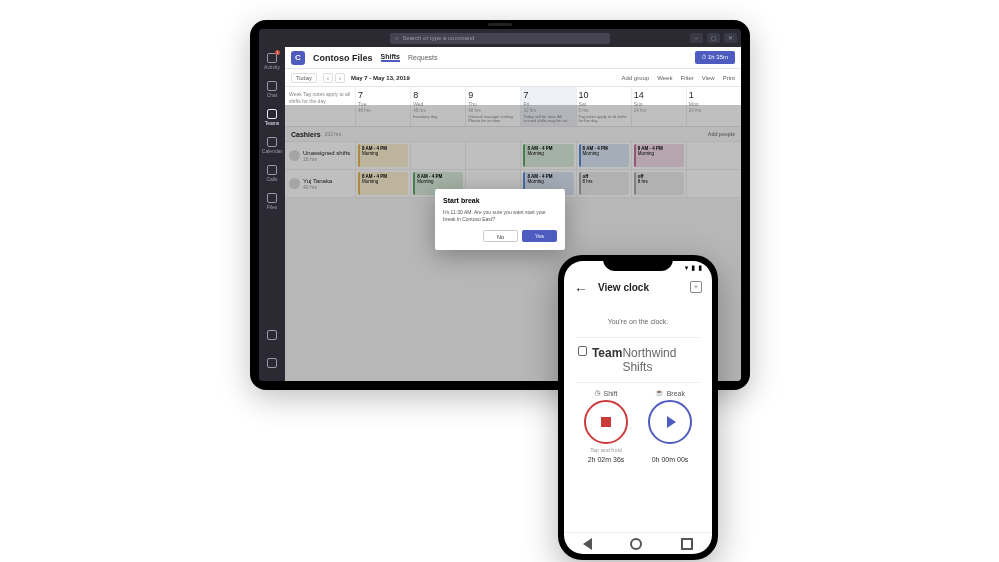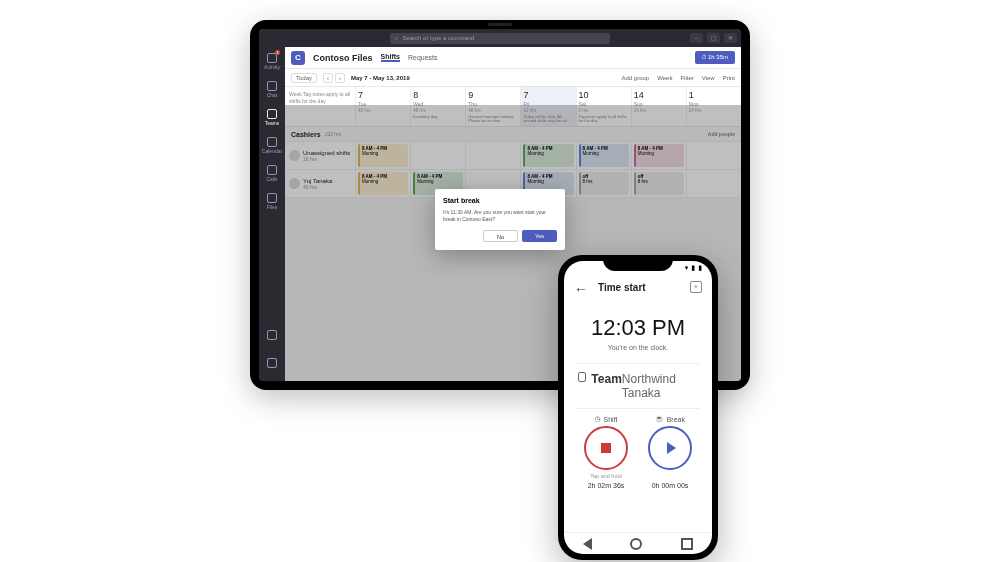--- a/index.html
+++ b/index.html
@@ -327,32 +327,31 @@
 <div class="phone">
   <div class="notch"></div>
   <div class="p-screen">
     <div class="p-status">
       <span>▾</span>
       <span>▮</span>
       <span>▮</span>
     </div>
     <div class="p-hdr">
       <div class="back">←</div>
-      <div class="ttl">Time start</div>
+      <div class="ttl">View clock</div>
       <div class="loc">⌖</div>
     </div>
     <div class="p-clock">
-      <div class="time">12:03 PM</div>
       <div class="sub">You're on the clock.</div>
     </div>
     <div class="p-div"></div>
     <div class="p-team">
       <div class="ico"></div>
       <div class="lbl">Team</div>
-      <div class="val">Northwind Tanaka</div>
+      <div class="val">Northwind Shifts</div>
     </div>
     <div class="p-div"></div>
     <div class="p-actions">
       <div class="p-col">
         <div class="h">
             <span>◷</span>
             <span>Shift</span>
           </div>
         <div class="circle c-shift">
             <div class="sq"></div>

